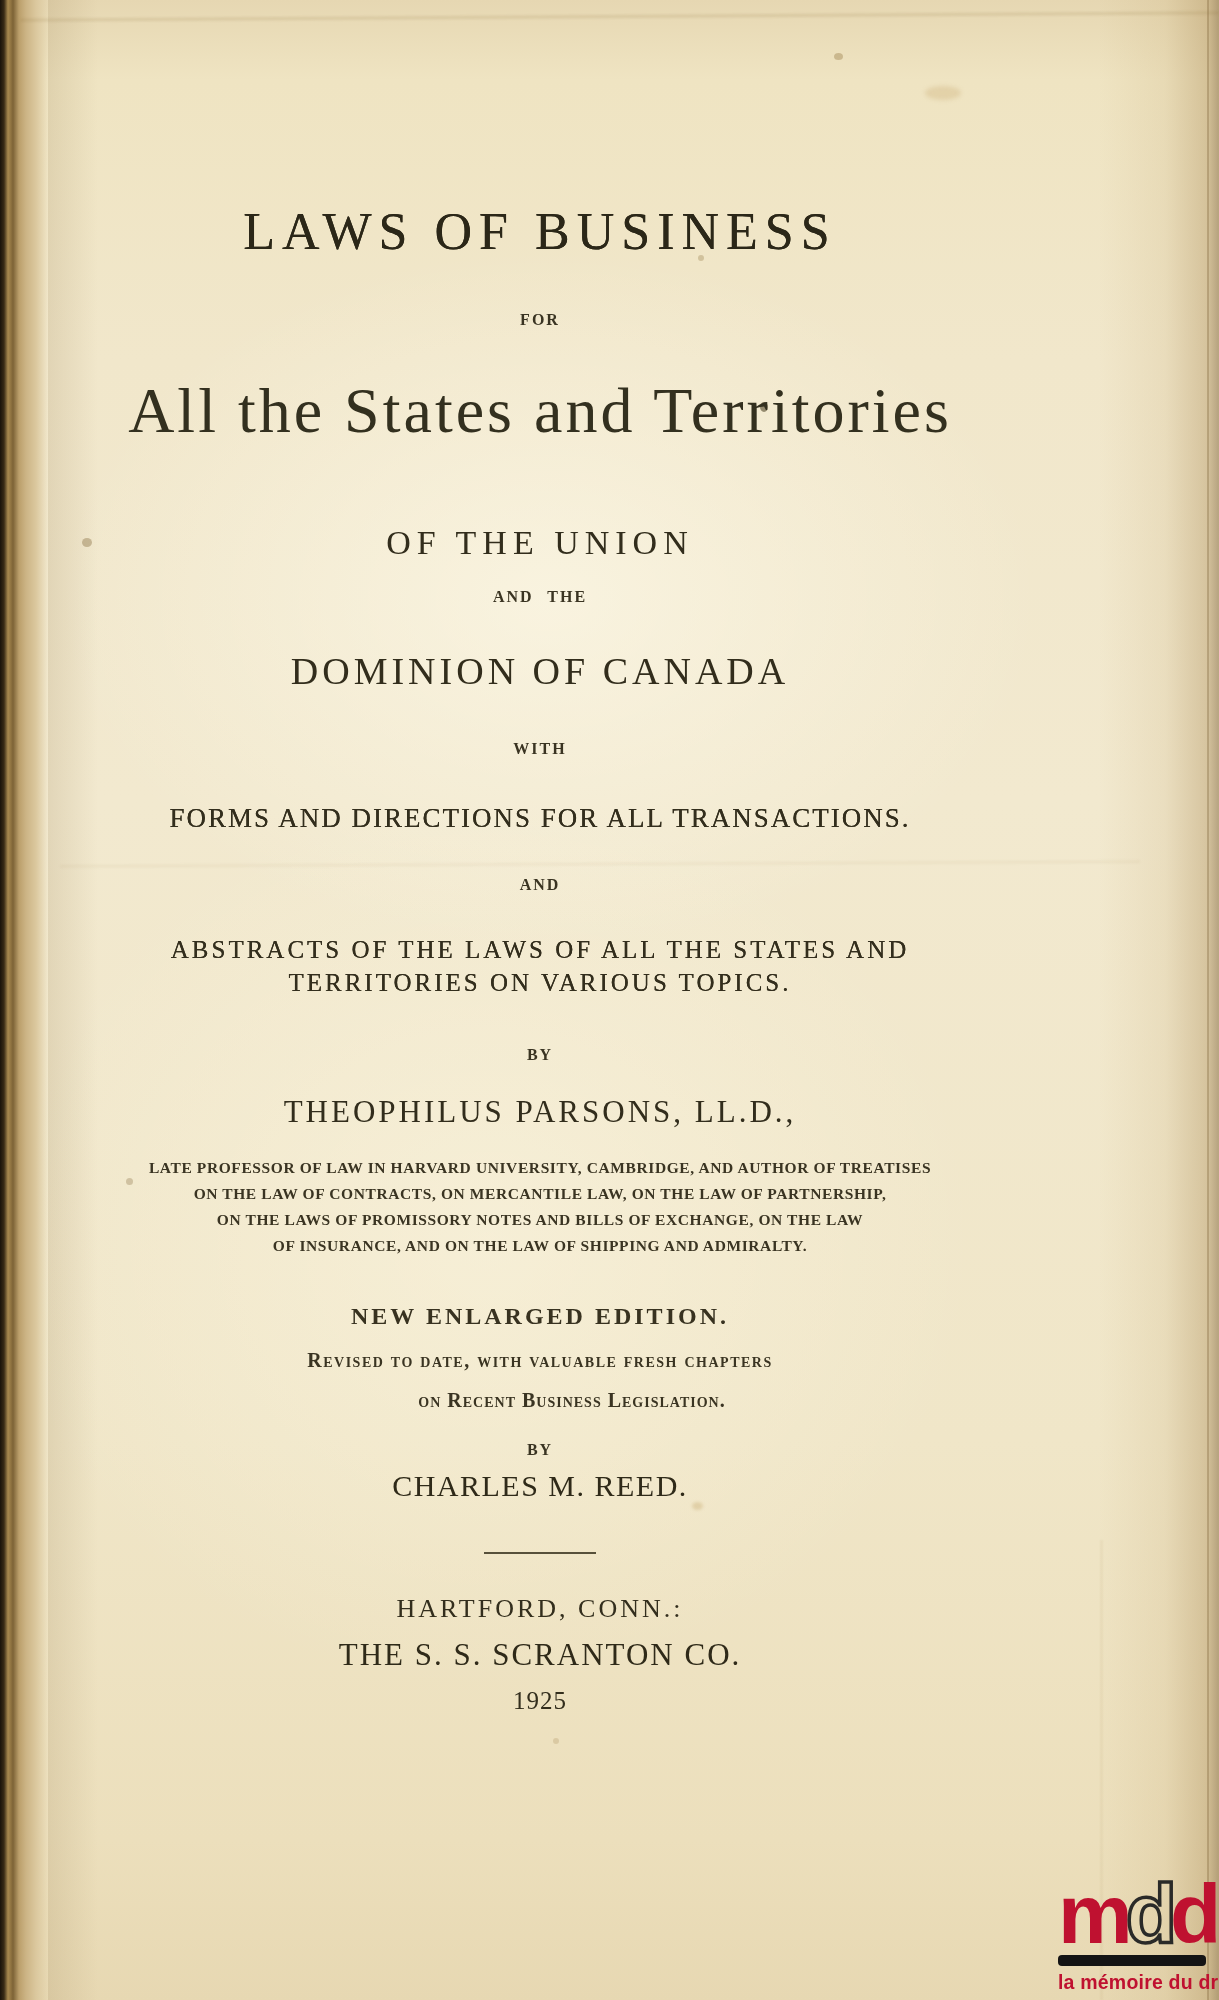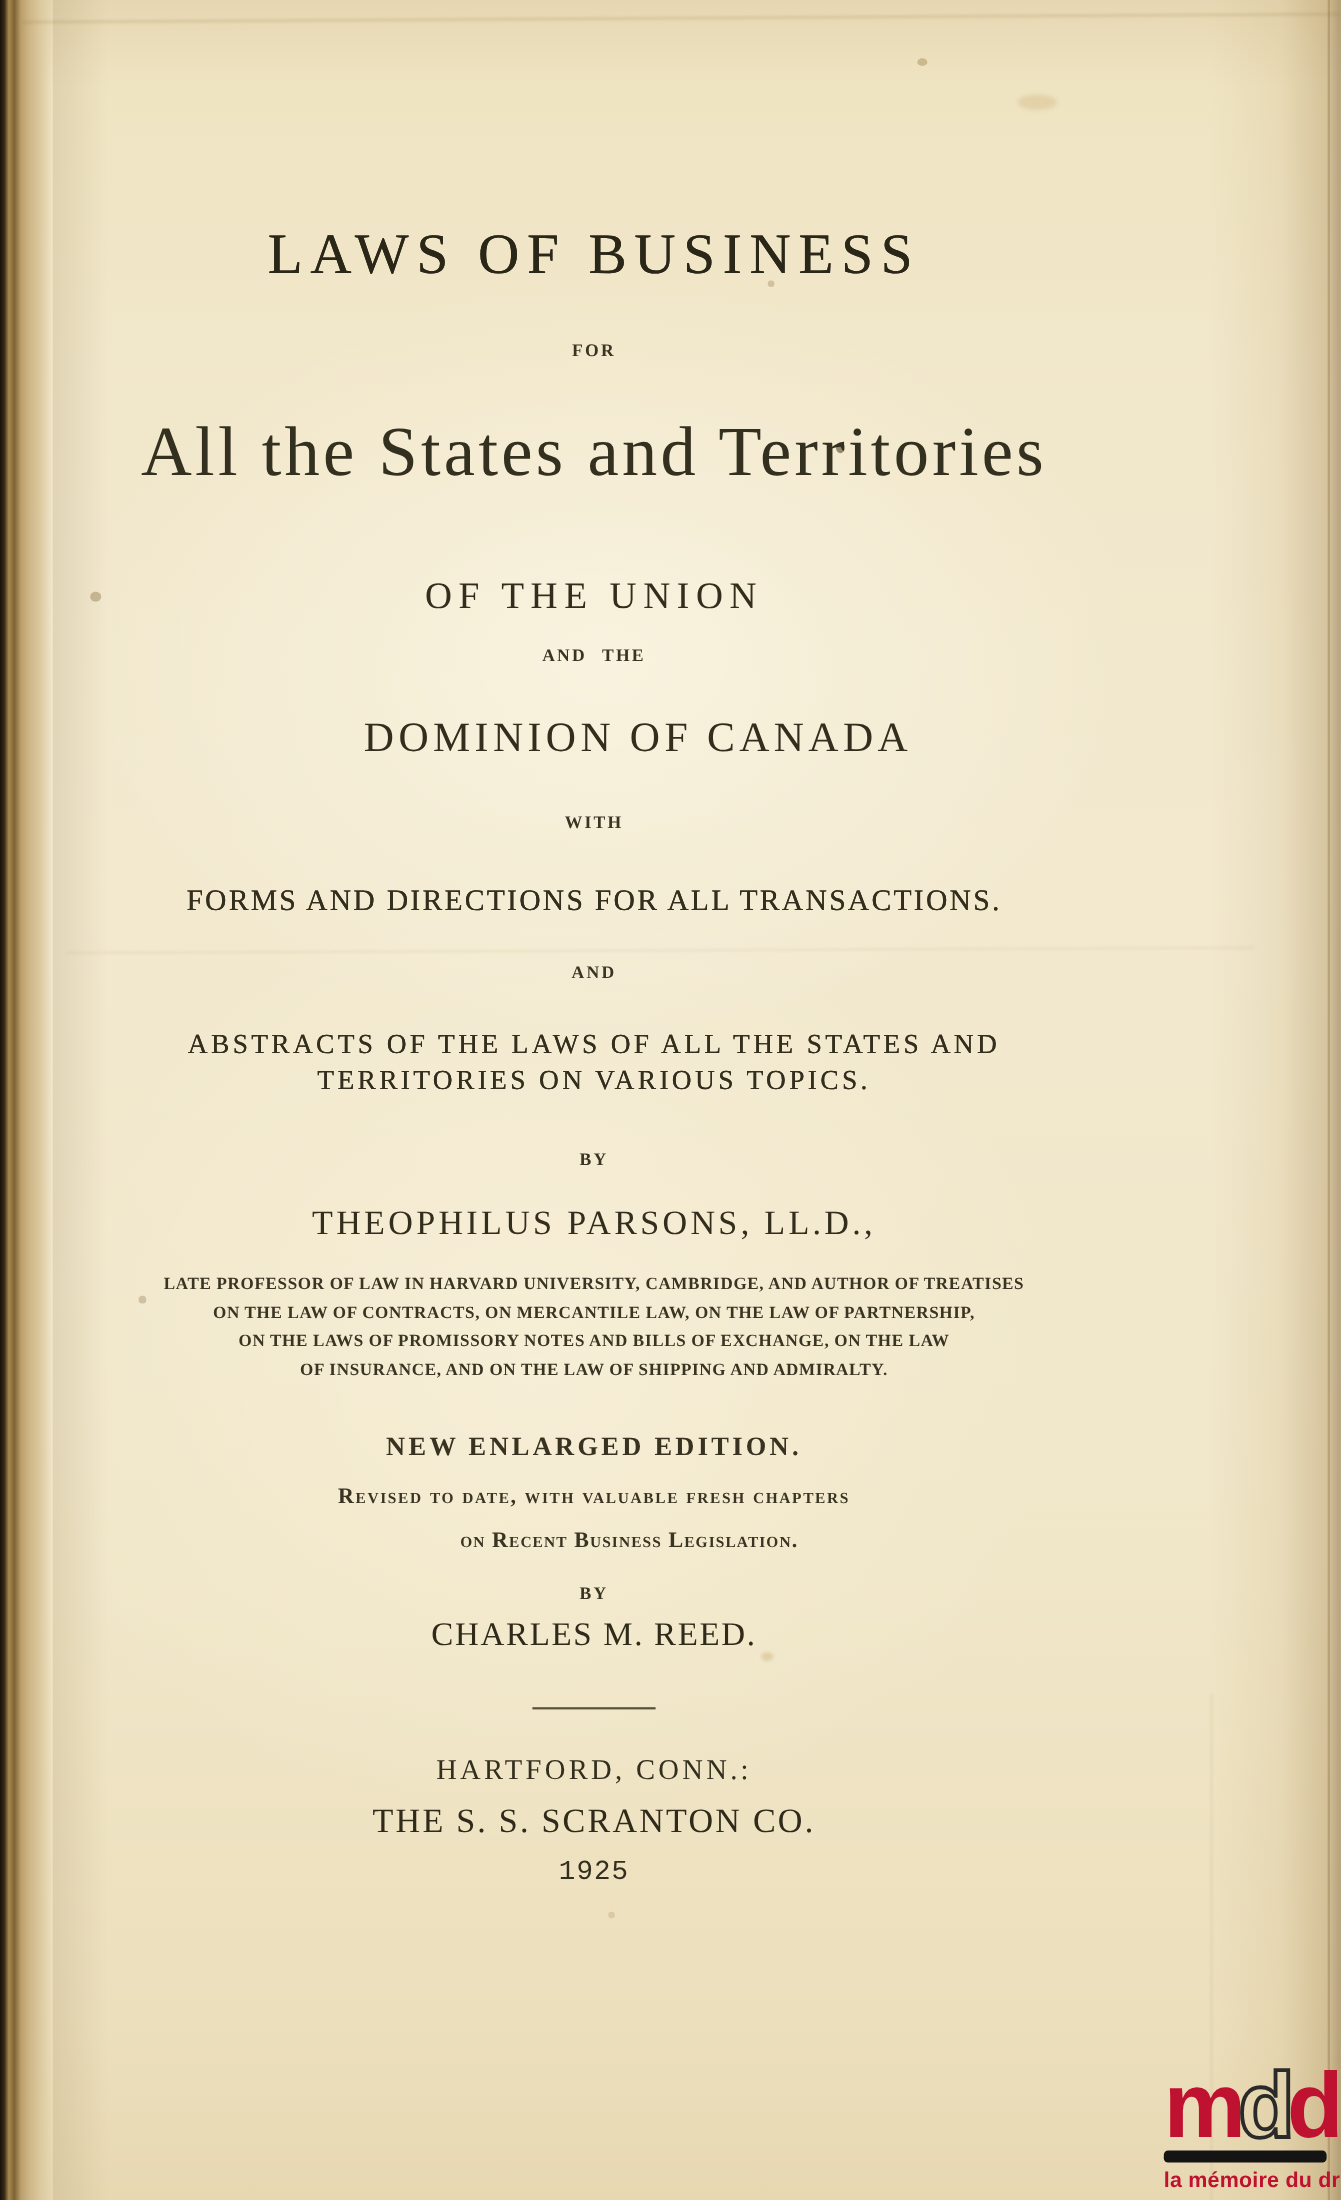--- a/index.html
+++ b/index.html
@@ -27,38 +27,38 @@
   .speck{position:absolute;border-radius:50%;filter:blur(0.6px);}
   
   .page-text{position:absolute;left:0;top:0;width:1080px;height:2000px;color:#35301f;}
   .line{position:absolute;left:0;width:100%;text-align:center;white-space:nowrap;}
   .main-title   {top:202px;font-size:52px;letter-spacing:7px;color:#2b2718;text-shadow:0 0 .5px #2b2718;}
   .lbl          {font-size:16px;font-weight:bold;letter-spacing:2px;color:#3a3422;}
   .for1         {top:311px;}
   .states       {top:374px;font-size:64px;letter-spacing:3px;color:#33301f;}
   .union        {top:502px;font-size:34px;letter-spacing:6px;color:#322d1c;margin-top:22px;}
   .andthe       {top:588px;word-spacing:8px;}
-  .dominion     {top:649px;font-size:38px;letter-spacing:4px;color:#322d1c;margin-left:40px;}
+  .dominion     {top:649px;font-size:38px;letter-spacing:4px;color:#322d1c;}
   .with1        {top:740px;}
   .forms        {top:803px;font-size:27px;letter-spacing:2px;color:#332e1d;text-shadow:0 0 .4px #332e1d;}
   .and2         {top:876px;}
   .abstracts    {top:933px;font-size:25px;line-height:33px;letter-spacing:3px;color:#332e1d;text-shadow:0 0 .4px #332e1d;white-space:normal;}
   .by1          {top:1046px;}
   .author       {top:1094px;font-size:31px;letter-spacing:3px;color:#322d1c;font-family:Liberation Serif, serif;}
   .credentials  {top:1155px;font-size:15.5px;font-weight:bold;line-height:26px;letter-spacing:0.6px;color:#3a3422;white-space:normal;}
   .edition      {top:1303px;font-size:24px;letter-spacing:3px;font-weight:bold;color:#383220;}
   .note         {font-variant:small-caps;font-weight:bold;color:#3a3422;}
   .note1        {top:1349px;font-size:20px;letter-spacing:1.5px;}
   .note2        {top:1389px;font-size:20px;letter-spacing:1px;padding-left:32px;}
   .by2          {top:1441px;}
   .editor       {top:1469px;font-size:30px;letter-spacing:1.5px;color:#2f2a19;}
   .rule         {position:absolute;left:484px;top:1552px;width:112px;height:2px;background:#57503a;}
   .hartford     {top:1594px;font-size:26px;letter-spacing:3px;color:#332e1d;}
   .scranton     {top:1637px;font-size:31px;letter-spacing:2px;color:#2f2a19;}
-  .year         {top:1687px;font-size:25px;letter-spacing:1px;color:#332e1d;font-family:Liberation Mono, monospace;}
+  .year         {top:1687px;font-size:25px;letter-spacing:1px;color:#332e1d;}
   
   .mdd-logo{position:absolute;left:1058px;top:1882px;width:156px;font-family:"Liberation Sans","DejaVu Sans",sans-serif;text-align:right;}
   .mdd-word{font-size:84px;font-weight:bold;letter-spacing:-7px;line-height:0.78;white-space:nowrap;}
   .mdd-word .red{color:#bf1130;}
   .mdd-word .outline{color:transparent;-webkit-text-stroke:3.5px #2a2a28;}
   .mdd-bar{width:148px;height:11px;background:#141414;border-radius:4px;margin-top:7px;}
   .mdd-tagline{margin-top:5px;font-size:19.5px;font-weight:bold;letter-spacing:0.2px;color:#bf1130;white-space:nowrap;}
 </style>
 </head>
 <body>

